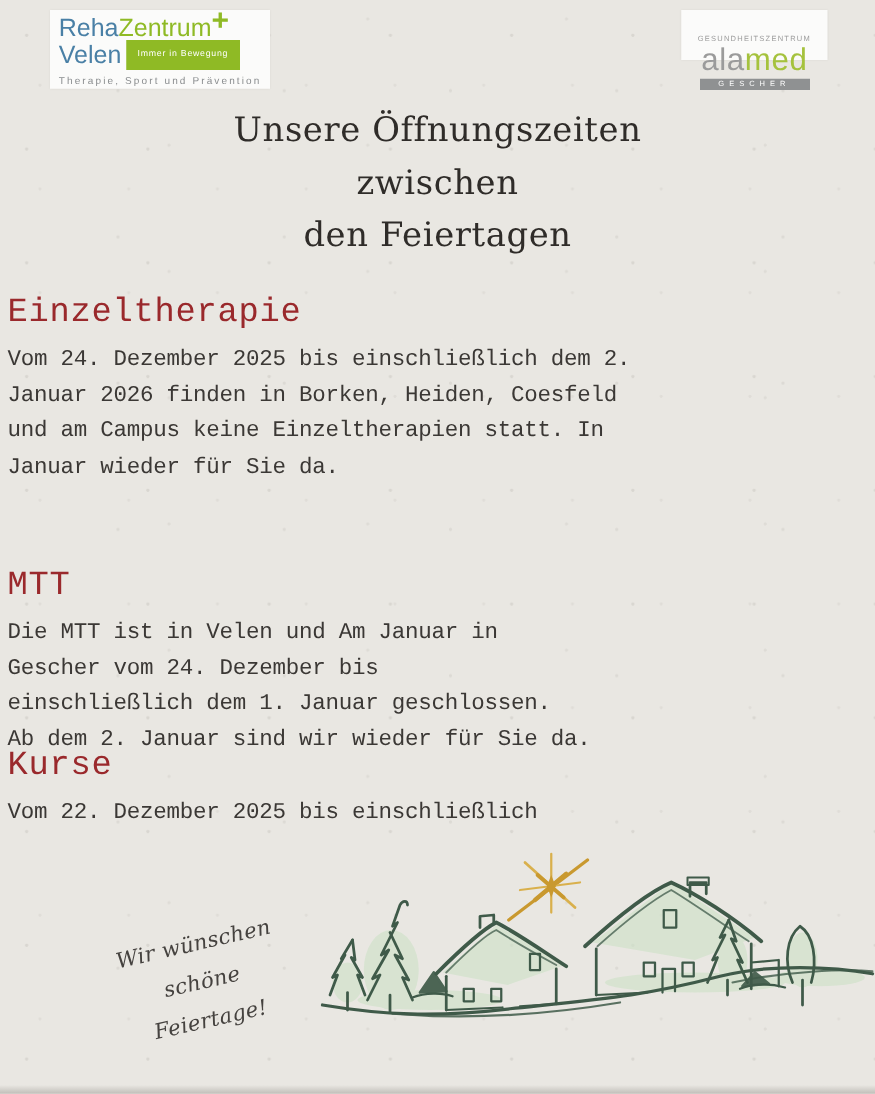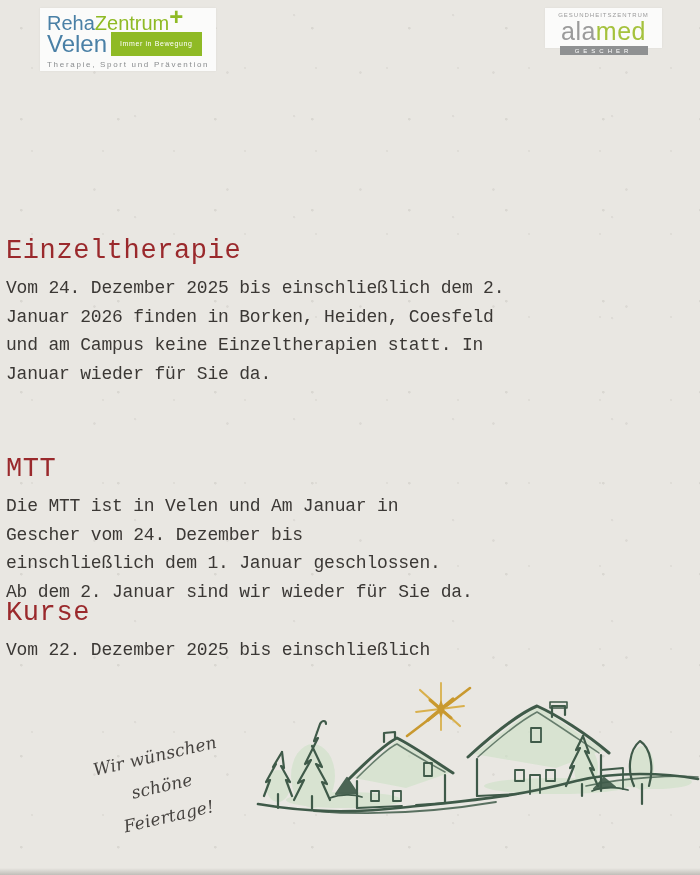--- a/index.html
+++ b/index.html
@@ -25,21 +25,21 @@
   .reha-blue{color:#4a80a6;}
   .reha-green{color:#8fba25;}
   .reha-plus{font-size:24px;vertical-align:5px;color:#8fba25;font-weight:bold;line-height:0;}
   .reha-line2{display:flex;align-items:center;margin-top:-3px;line-height:20px;}
   .reha-banner{background:#8fba25;color:#ffffff;font-size:7px;letter-spacing:.6px;
     padding:2px 9px 2px 9px;margin-left:4px;white-space:nowrap;}
   .reha-tagline{color:#8a8d8f;font-size:8px;letter-spacing:1.7px;margin-top:4px;white-space:nowrap;}
 
   
   .logo-alamed{position:absolute;left:545px;top:8px;width:117px;height:40px;
-    background:#fbfbfa;box-sizing:border-box;text-align:center;padding-top:4px;
+    background:#fbfbfa;box-sizing:border-box;text-align:center;padding-top:21px;
     font-family:"Liberation Sans", sans-serif;box-shadow:0 0 2px rgba(0,0,0,.06);}
   .alamed-top{font-size:6px;color:#9b9b9b;letter-spacing:1px;white-space:nowrap;}
   .alamed-name{font-size:25px;letter-spacing:.5px;line-height:26px;margin-top:0px;}
   .alamed-gray{color:#9b9b9b;}
   .alamed-green{color:#a5c23d;}
   .alamed-bar{background:#8f9192;color:#fff;font-size:6px;letter-spacing:4px;
     width:88px;margin:2px auto 0;padding:2px 0 1px;white-space:nowrap;}
 
   
   .title{position:absolute;top:84px;left:0;width:100%;text-align:center;
@@ -64,34 +64,39 @@
 </head>
 <body>
 
 <div class="page">
 
   <div class="logo-reha">
     <div class="reha-line1">
       <span class="reha-blue">Reha</span><span class="reha-green">Zentrum</span><span class="reha-plus">+</span>
     </div>
     <div class="reha-line2">
-      <span class="reha-blue" style="font-size:24px;">Velen</span>
+      <span class="reha-blue" style="font-size:20px;">Velen</span>
       <span class="reha-banner">Immer in Bewegung</span>
     </div>
     <div class="reha-tagline">Therapie, Sport und Prävention</div>
   </div>
 
   <div class="logo-alamed">
     <div class="alamed-top">GESUNDHEITSZENTRUM</div>
     <div class="alamed-name">
       <span class="alamed-gray">ala</span><span class="alamed-green">med</span>
     </div>
     <div class="alamed-bar">GESCHER</div>
   </div>
 
+  <div class="title">
+    <div>Unsere Öffnungszeiten</div>
+    <div>zwischen</div>
+    <div>den Feiertagen</div>
+  </div>
 
   <div class="section" id="sec-einzeltherapie">
     <div class="section-heading">Einzeltherapie</div>
     <div class="section-body">
       <div>Vom 24. Dezember 2025 bis einschließlich dem 2.</div>
       <div>Januar 2026 finden in Borken, Heiden, Coesfeld</div>
       <div>und am Campus keine Einzeltherapien statt. In</div>
       <div>Januar wieder für Sie da.</div>
     </div>
   </div>

